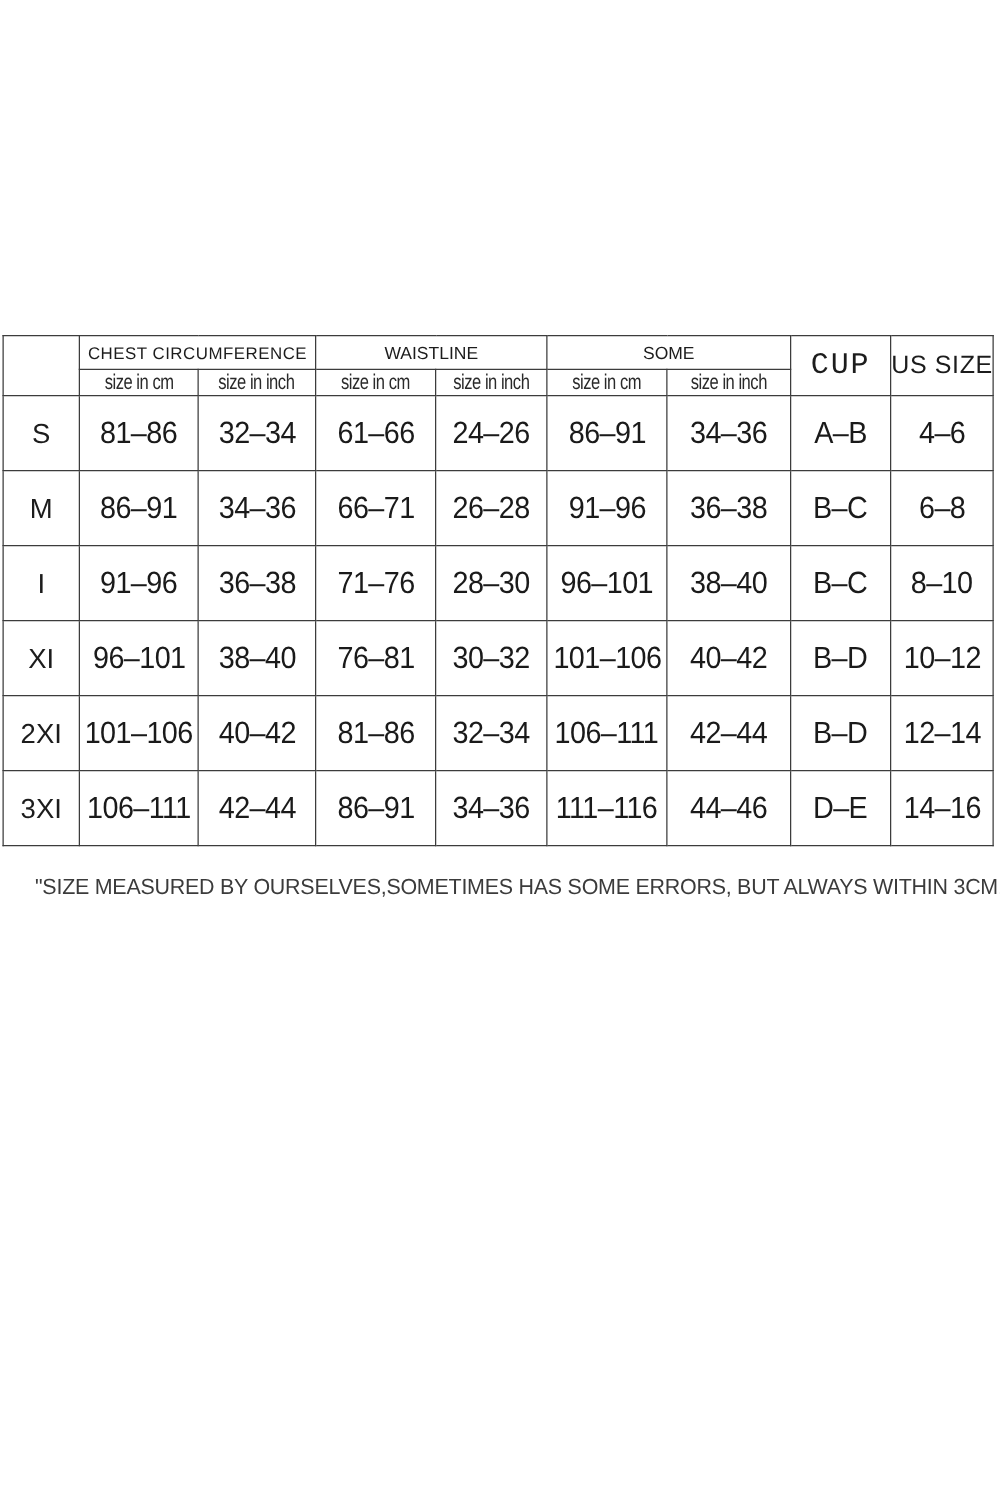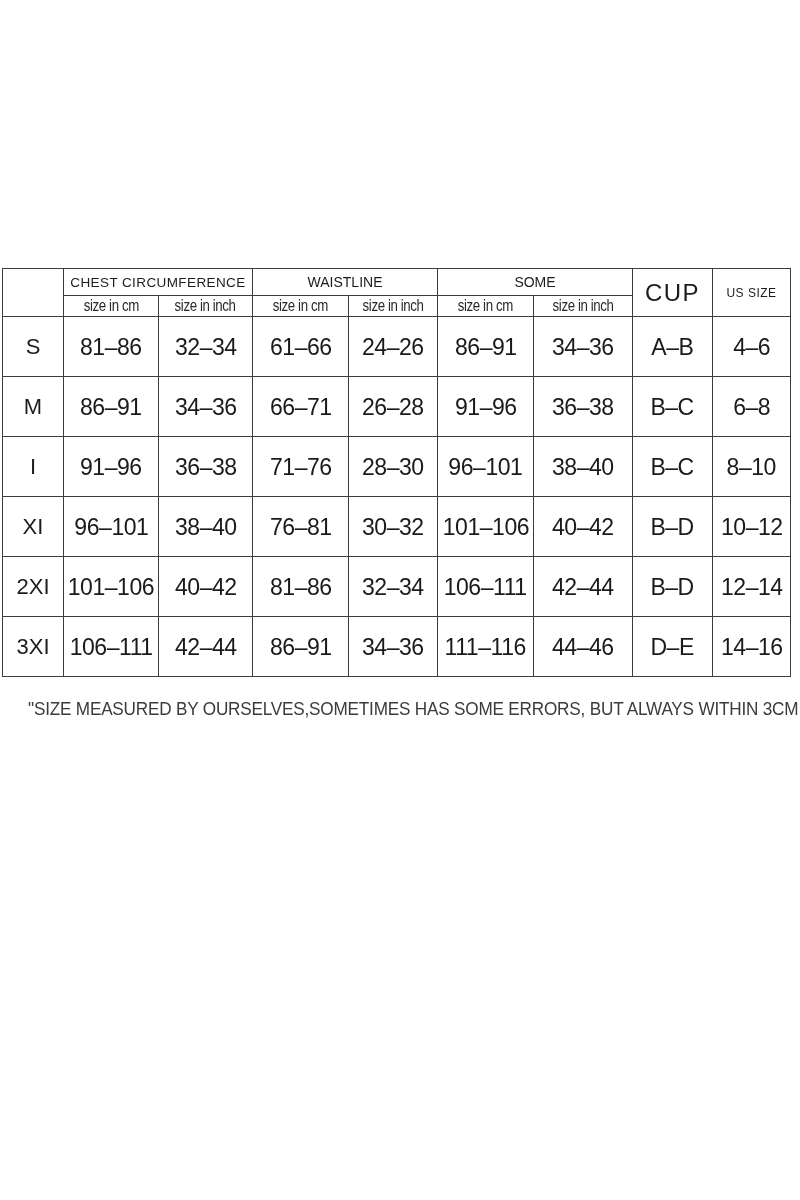--- a/index.html
+++ b/index.html
@@ -28,22 +28,22 @@
     color:#1c1c1c;
     overflow:hidden;
     white-space:nowrap;
   }
   tr.header-row-1 { height:27px; }
   tr.header-row-2 { height:21px; }
   tr.body-row     { height:60px; }
 
   .h-group-small { font-size:13.5px; letter-spacing:0.4px; color:#2a2a2a; }
   .h-group-large { font-size:14px; color:#222; }
-  .h-cup   { font-size:24px; letter-spacing:1.5px; color:#222; }
-  .h-ussize{ font-size:12px; letter-spacing:0.5px; color:#1a1a1a; }
+  .h-cup   { font-size:24px; letter-spacing:1.5px; color:#222;font-family:Liberation Mono, monospace; }
+  .h-ussize{ font-size:20px; letter-spacing:0.5px; color:#1a1a1a; }
 
   .squish {
     display:inline-block;
     transform:scaleX(0.78);
     transform-origin:center;
     letter-spacing:-0.5px;
     font-size:17px;
     color:#2a2a2a;
   }
   .size-label { font-size:22px; color:#1a1a1a; }

